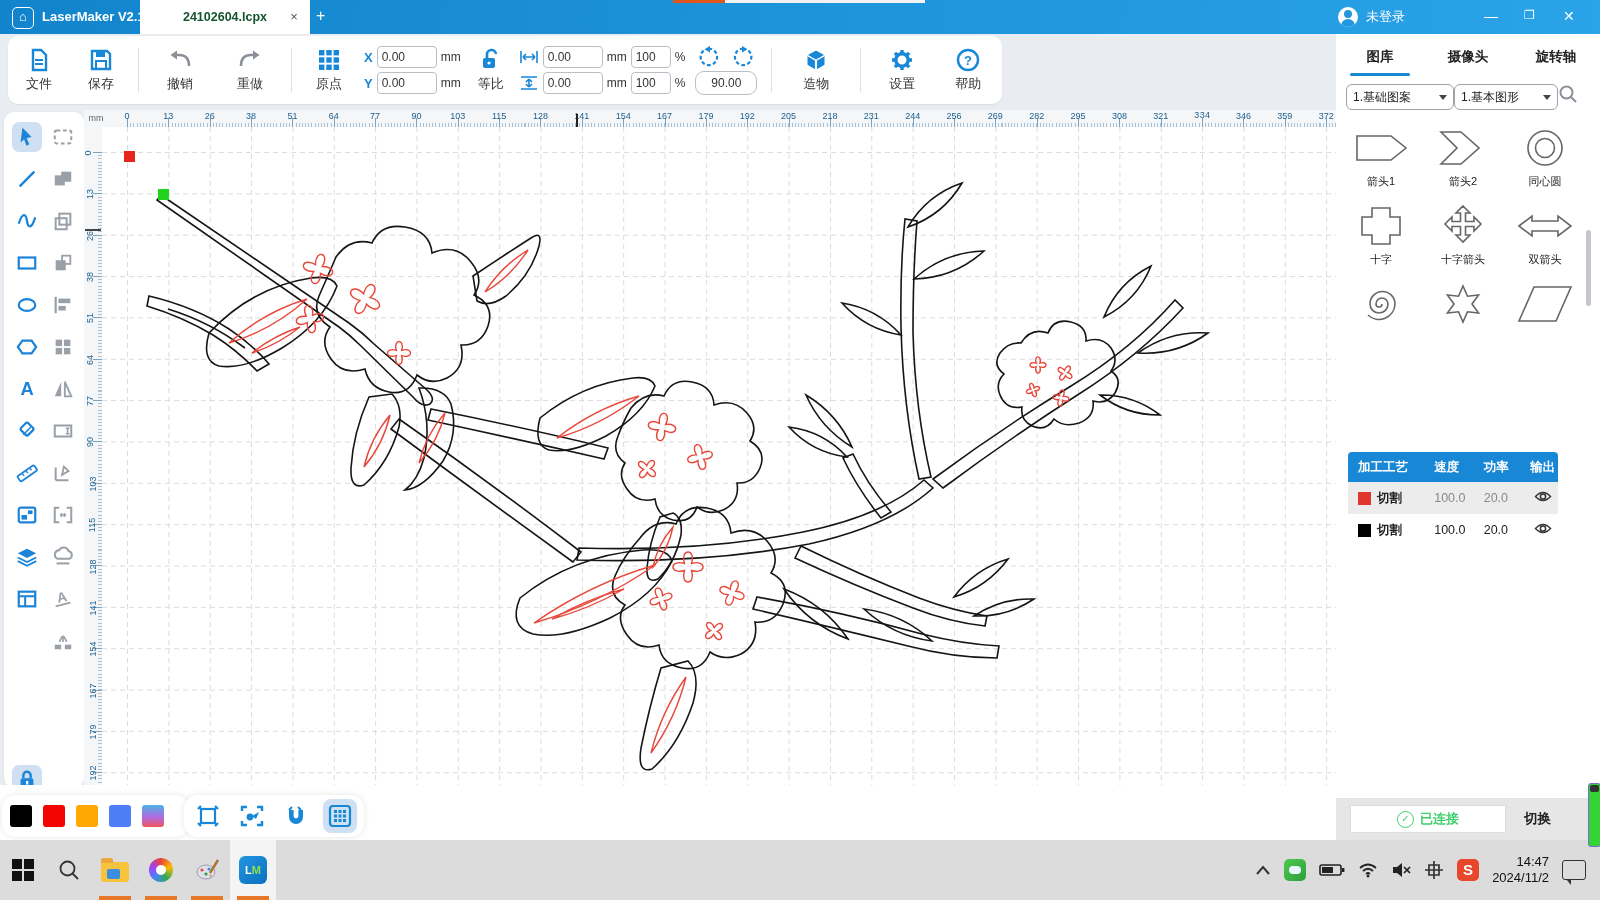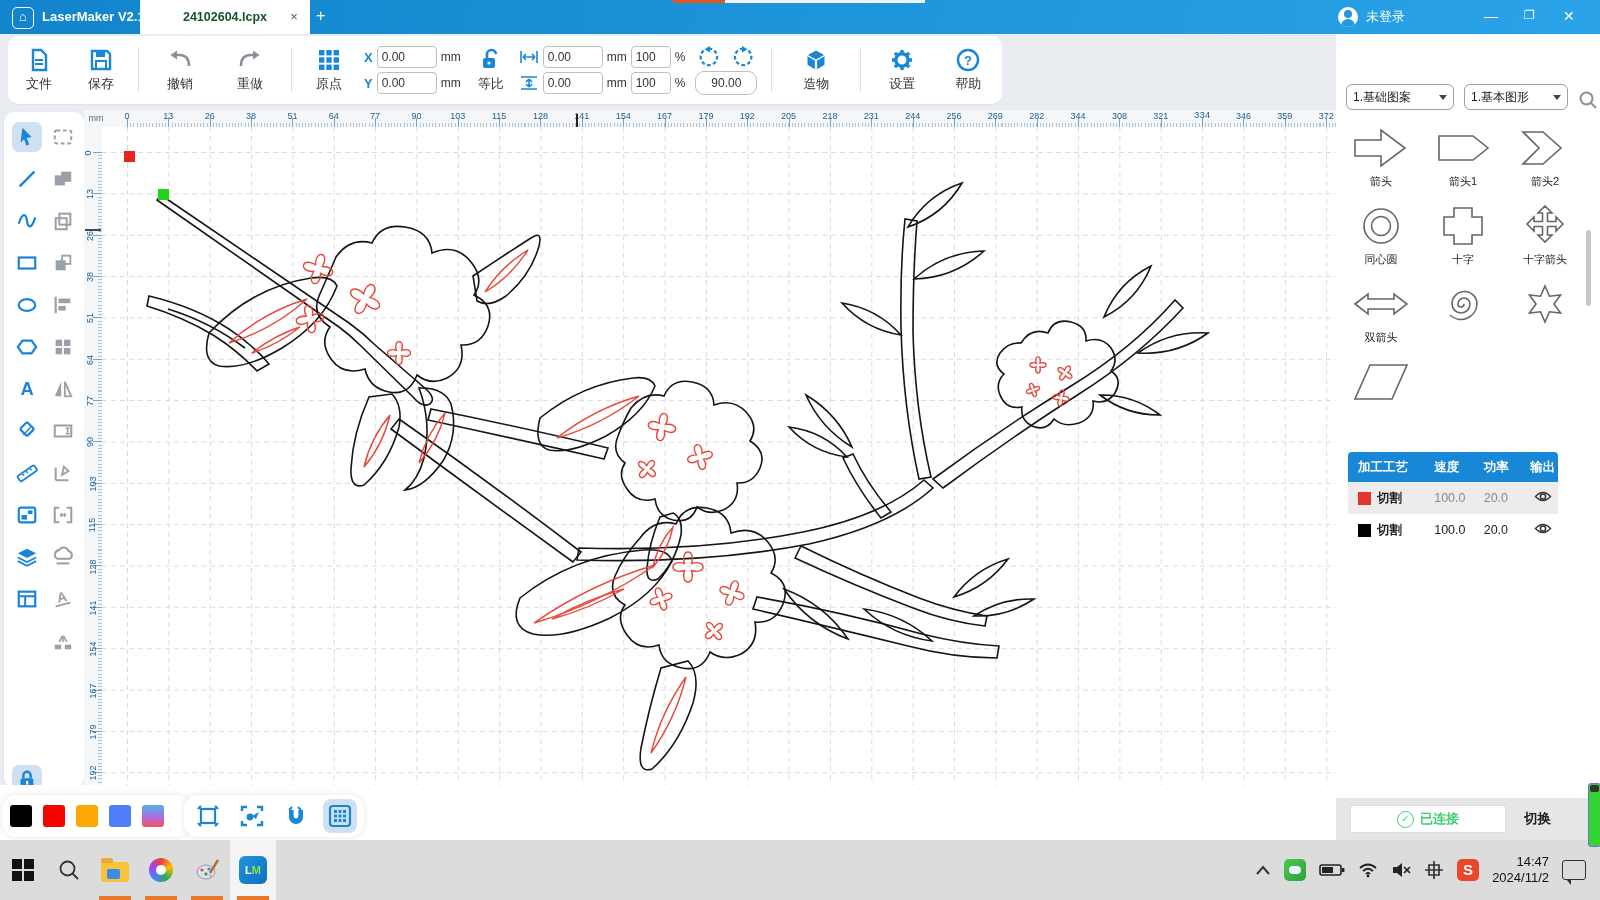--- a/index.html
+++ b/index.html
@@ -60,21 +60,21 @@
   #swatch-card{left:2px;width:172px;padding:0 8px;gap:11px}
   #btn-card{left:184px;width:168px;padding:0 6px;gap:8px;justify-content:space-around}
   .swatch{width:22px;height:22px;border-radius:3px}
   .bbtn{width:34px;height:34px;display:flex;align-items:center;justify-content:center;border-radius:8px}
   .bbtn.active{background:#cfe0f3}
   
   #rpanel{left:1336px;top:34px;width:264px;height:806px;background:#fff}
   #rtabs{left:0;top:8px;width:264px;height:30px;display:flex}
   .rtab{flex:1;text-align:center;font-size:13.5px;font-weight:bold;color:#222;padding-top:6px;position:relative}
   .rtab.active:after{content:"";position:absolute;left:14px;right:14px;bottom:-4px;height:3px;background:#1787d6;border-radius:2px}
-  #filters{left:10px;top:50px;display:flex;gap:10px;align-items:flex-end}
+  #filters{left:10px;top:50px;display:flex;gap:0;align-items:flex-start}
   .dd{width:94px;height:24px;border:1px solid #9aa2aa;border-radius:6px;display:flex;align-items:center;justify-content:space-between;padding:0 6px;font-size:12px;color:#222}
   .dd .car{width:0;height:0;border-left:4px solid transparent;border-right:4px solid transparent;border-top:5px solid #444}
   #shape-grid{left:4px;top:86px;width:246px;display:grid;grid-template-columns:repeat(3,82px);grid-auto-rows:78px}
   .shape-cell{display:flex;flex-direction:column;align-items:center;justify-content:flex-start;padding-top:4px}
   .shape-cell .lbl{font-size:11px;color:#222;margin-top:2px}
   #gal-scroll{left:250px;top:196px;width:5px;height:76px;background:#c4c8cc;border-radius:3px}
   #proc{left:12px;top:418px;width:210px;border-radius:6px;font-size:12.5px}
   #proc .hd{display:flex;background:#1787d6;color:#fff;font-weight:bold;height:30px;align-items:center;border-radius:4px 4px 0 0}
   #proc .row{display:flex;height:32px;align-items:center;color:#222}
   #proc .row.sel{background:#ececec}
@@ -440,21 +440,21 @@
     <span class="rl-num" style="left: 556.55px;">167</span>
     <span class="rl-num" style="left: 597.9px;">179</span>
     <span class="rl-num" style="left: 639.25px;">192</span>
     <span class="rl-num" style="left: 680.6px;">205</span>
     <span class="rl-num" style="left: 721.95px;">218</span>
     <span class="rl-num" style="left: 763.3px;">231</span>
     <span class="rl-num" style="left: 804.65px;">244</span>
     <span class="rl-num" style="left: 846px;">256</span>
     <span class="rl-num" style="left: 887.35px;">269</span>
     <span class="rl-num" style="left: 928.7px;">282</span>
-    <span class="rl-num" style="left: 970.05px;">344</span>
+    <span class="rl-num" style="left: 970.05px;">295</span>
     <span class="rl-num" style="left: 1011.4px;">308</span>
     <span class="rl-num" style="left: 1052.75px;">321</span>
     <span class="rl-num" style="left: 1094.1px; font-family: Liberation Mono, monospace;">334</span>
     <span class="rl-num" style="left: 1135.45px;">346</span>
     <span class="rl-num" style="left: 1176.8px;">359</span>
     <span class="rl-num" style="left: 1218.15px;">372</span>
   </div>
 <div id="ruler-left" class="abs">
     <span class="rl-num" style="top: 26px;">0</span>
     <span class="rl-num" style="top: 67.35px;">13</span>
@@ -627,41 +627,40 @@
             <rect x="6" y="15" width="3" height="3"></rect>
             <rect x="10.5" y="15" width="3" height="3"></rect>
             <rect x="15" y="15" width="3" height="3"></rect>
           </g>
         </svg>
       </div>
   </div>
 </div>
 
 <div id="rpanel" class="abs">
+  <div id="rtabs" class="abs">
+    <div class="rtab active">图库</div>
+    <div class="rtab">摄像头</div>
+    <div class="rtab">旋转轴</div>
+  </div>
   <div id="filters" class="abs">
     <div class="dd">
         <span>1.基础图案</span>
         <span class="car"></span>
       </div>
     <div class="dd" style="width:90px">
         <span>1.基本图形</span>
         <span class="car"></span>
       </div>
     <svg width="20" height="20" viewBox="0 0 20 20">
         <circle cx="8.5" cy="8.5" r="6" fill="none" stroke="#8a8f98" stroke-width="2"></circle>
         <path d="M13,13 L18,18" stroke="#8a8f98" stroke-width="2"></path>
       </svg>
   </div>
   <div id="shape-grid" class="abs">
-      <div class="shape-cell">
-        <svg width="60" height="48" viewBox="0 0 60 48">
-          <polygon points="4,16 30,16 30,6 54,24 30,42 30,32 4,32" stroke="#666" stroke-width="1.6" fill="none"></polygon>
-        </svg>
-        <span class="lbl">箭头</span>
-      </div>
       <div class="shape-cell">
         <svg width="60" height="48" viewBox="0 0 60 48">
           <polygon points="6,12 40,12 55,24 40,36 6,36" stroke="#666" stroke-width="1.6" fill="none"></polygon>
         </svg>
         <span class="lbl">箭头1</span>
       </div>
       <div class="shape-cell">
         <svg width="60" height="48" viewBox="0 0 60 48">
           <polygon points="8,8 28,8 46,24 28,40 8,40 24,24" stroke="#666" stroke-width="1.6" fill="none"></polygon>
         </svg>

